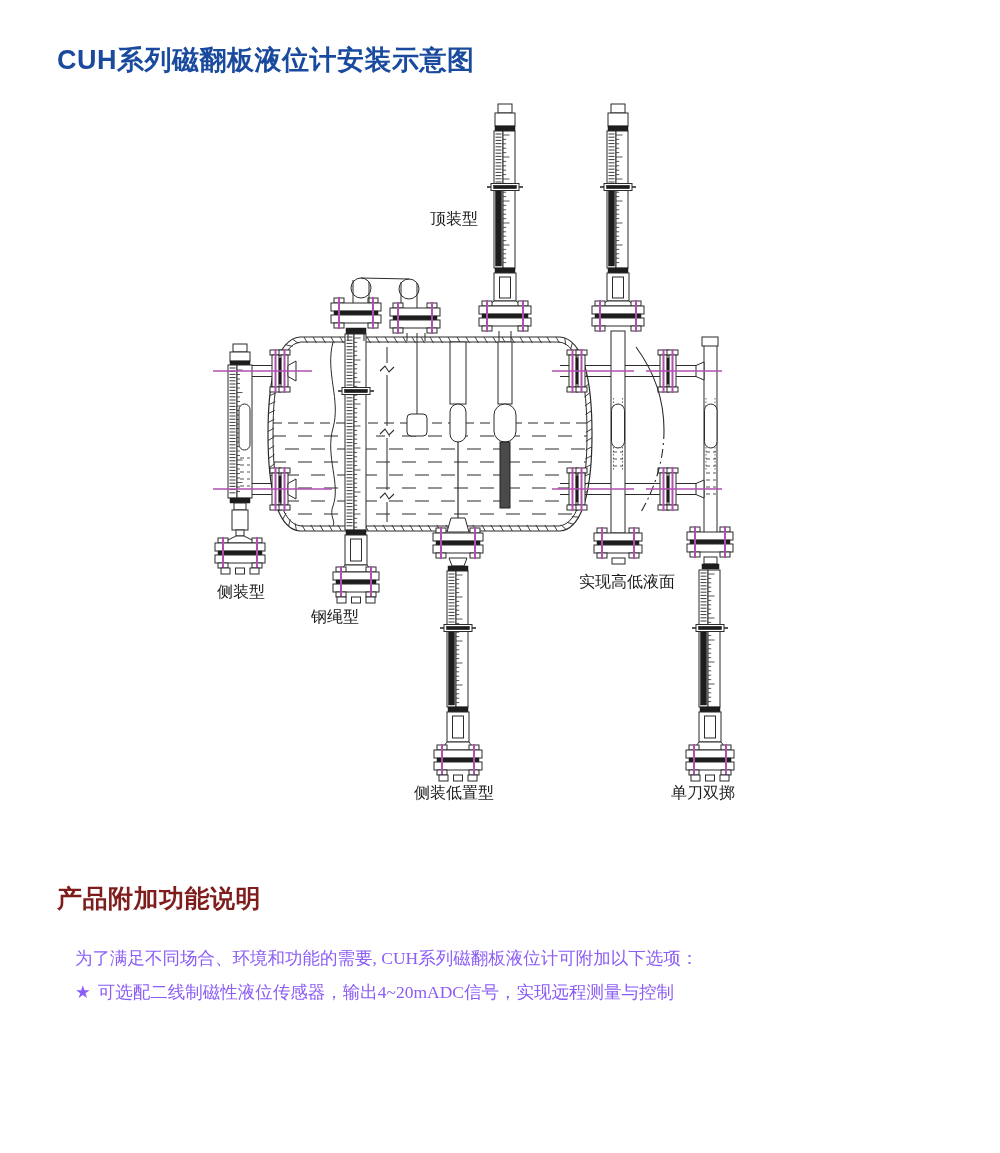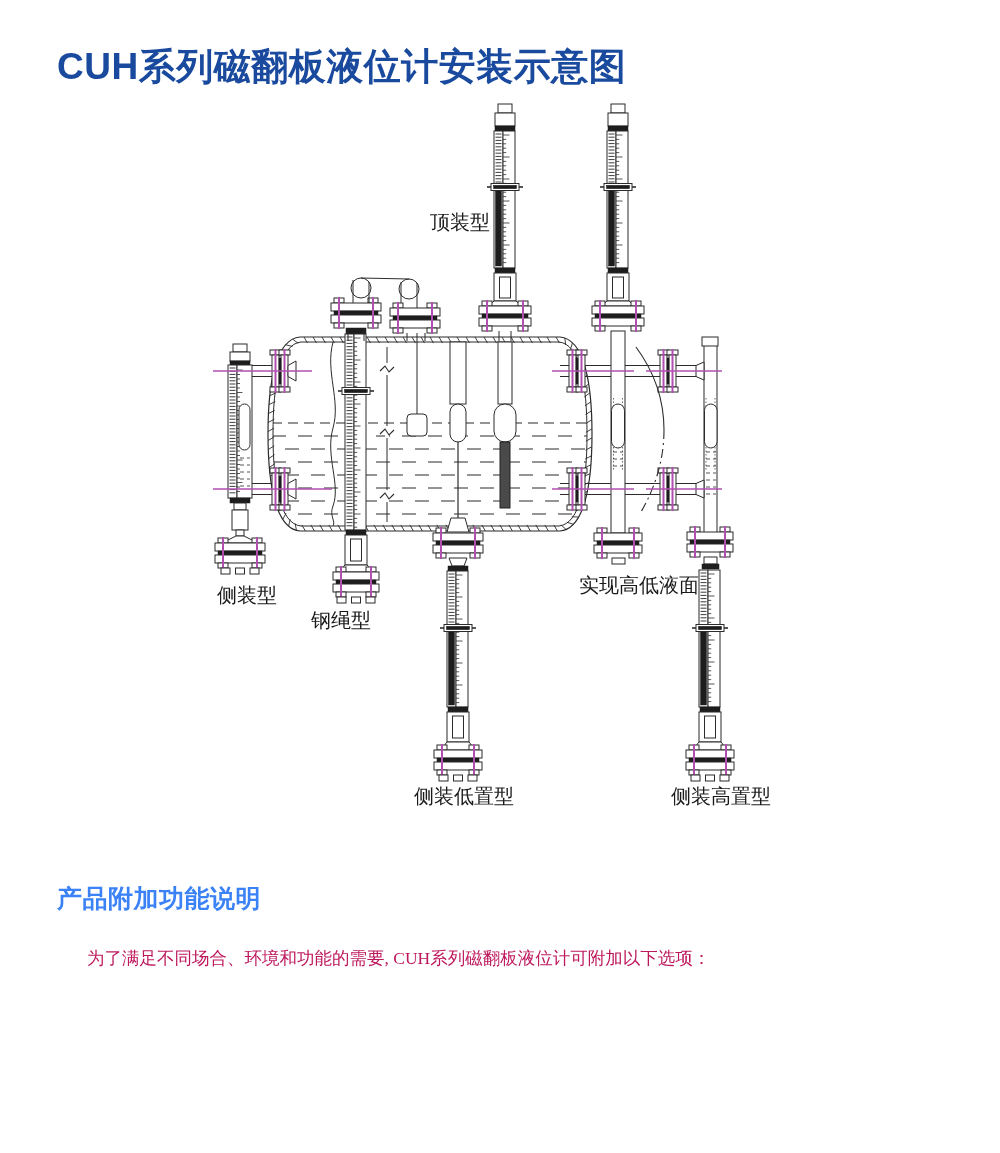--- a/index.html
+++ b/index.html
@@ -1,21 +1,21 @@
 <!DOCTYPE html>
 <html><head>
 <meta charset="utf-8">
 <style>
   html,body{margin:0;padding:0;background:#ffffff;}
   body{width:1000px;height:1153px;position:relative;font-family:"Liberation Sans",sans-serif;overflow:hidden;}
-  h1{position:absolute;left:57px;top:42px;font-size:37px;font-weight:bold;margin:0;letter-spacing:.5px;}
+  h1{position:absolute;left:57px;top:42px;font-size:27px;font-weight:bold;margin:0;letter-spacing:.5px;}
   h2{position:absolute;left:57px;top:882px;font-size:25px;font-weight:bold;margin:0;letter-spacing:.5px;}
   #dsvg{position:absolute;left:0;top:0;}
-  .dlabel{position:absolute;font-family:Liberation Mono, monospace;font-size:20px;color:#1a1a1a;white-space:nowrap;}
-  .features{position:absolute;left:52px;top:941px;width:922px;font-family:"Liberation Serif",serif;font-size:17.5px;line-height:34px;color:#be185d;}
+  .dlabel{position:absolute;font-family:Liberation Mono, monospace;font-size:16px;color:#1a1a1a;white-space:nowrap;}
+  .features{position:absolute;left:40px;top:941px;width:922px;font-family:"Liberation Serif",serif;font-size:17.5px;line-height:34px;color:#8b5cf6;}
   .features p{margin:0;text-indent:2em;}
   .star{margin-right:7px;}
 </style>
 </head>
 <body>
 
 <h1 style="color: rgb(26, 74, 158);">CUH系列磁翻板液位计安装示意图</h1>
 
 <div>
   <svg id="dsvg" width="1000" height="835" viewBox="0 0 1000 835">
@@ -824,20 +824,21 @@
       <line x1="552" y1="371" x2="634" y2="371" stroke="#b14fb1" stroke-width="1.5"></line>
       <line x1="646" y1="371" x2="722" y2="371" stroke="#b14fb1" stroke-width="1.5"></line>
       <line x1="552" y1="489" x2="634" y2="489" stroke="#b14fb1" stroke-width="1.5"></line>
       <line x1="646" y1="489" x2="722" y2="489" stroke="#b14fb1" stroke-width="1.5"></line>
     </svg>
   <div class="dlabel" style="left:430px;top:209px">顶装型</div>
   <div class="dlabel" style="left:217px;top:582px">侧装型</div>
   <div class="dlabel" style="left:311px;top:607px">钢绳型</div>
   <div class="dlabel" style="left:579px;top:572px">实现高低液面</div>
   <div class="dlabel" style="left:414px;top:783px">侧装低置型</div>
-  <div class="dlabel" style="left:671px;top:783px">侧装高置型</div>
+  <div class="dlabel" style="left:671px;top:783px">单刀双掷</div>
 </div>
 
-<h2 style="color: #3b82f6;">产品附加功能说明</h2>
+<h2 style="color: #7f1d1d;">产品附加功能说明</h2>
 
 <div class="features">
   <p>为了满足不同场合、环境和功能的需要, CUH系列磁翻板液位计可附加以下选项：</p>
+  <p><span class="star">★</span><span>可选配二线制磁性液位传感器，输出4~20mADC信号，实现远程测量与控制</span></p>
 </div>
 
 </body></html>

